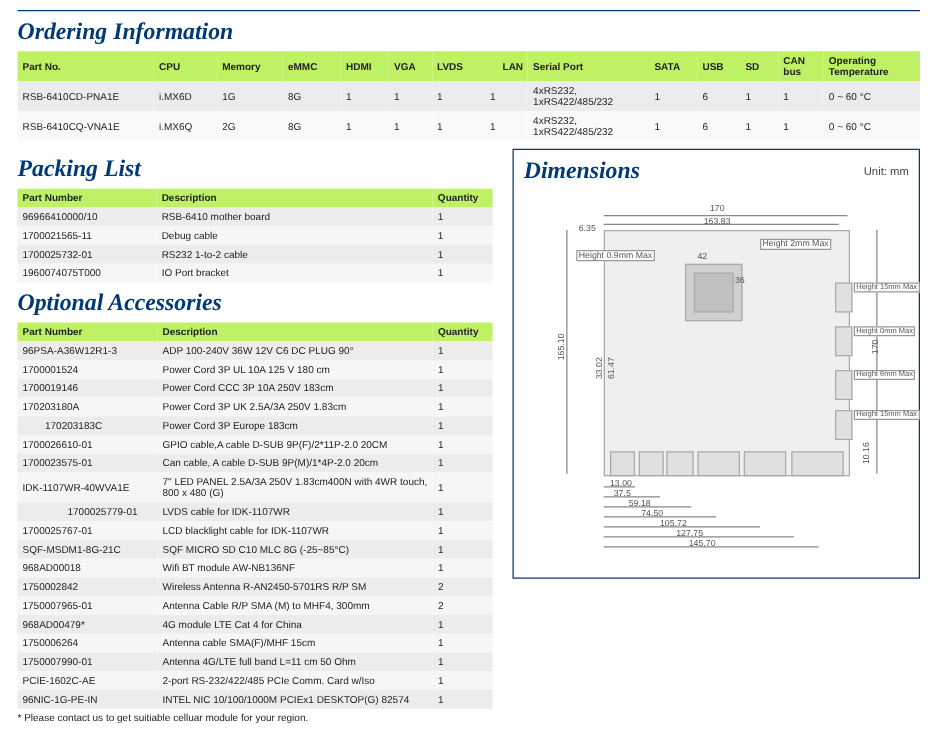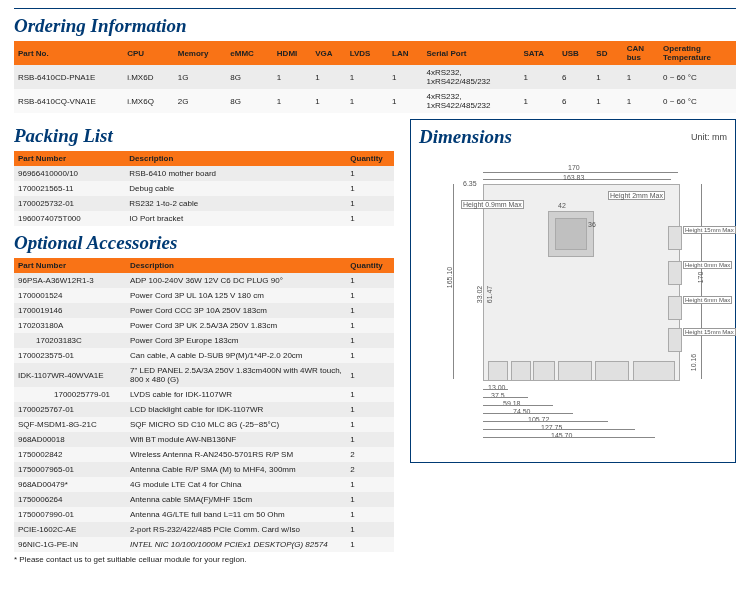--- a/index.html
+++ b/index.html
@@ -1,20 +1,20 @@
 <!DOCTYPE html>
 <html><head>
 <meta charset="utf-8">
 <style>
   body{margin:0;font-family:Arial,Helvetica,sans-serif;background:#fff;color:#222;width:750px;font-size:8px}
   .page{padding:8px 14px 0 14px}
   h2{font-family:Georgia,'Times New Roman',serif;color:#003a74;font-style:italic;font-weight:bold;font-size:19px;margin:6px 0 4px 0;letter-spacing:0}
   .rule{border-top:1px solid #003a74;margin-bottom:2px}
   table{border-collapse:collapse;width:100%}
-  th{background:#f97316;font-weight:bold;text-align:left;padding:3px 4px;font-size:8px;border:0}
+  th{background:#bef264;font-weight:bold;text-align:left;padding:3px 4px;font-size:8px;border:0}
   td{padding:3px 4px;font-size:8px;border:0}
   .ordering tbody tr:nth-child(odd){background:#ececec}
   .ordering tbody tr:nth-child(even){background:#f9f9f9}
   .small-table tbody tr:nth-child(odd){background:#ececec}
   .small-table tbody tr:nth-child(even){background:#f6f6f6}
   .cols{display:flex;gap:16px;align-items:flex-start}
   .left{width:380px}
   .right{flex:1}
   .dim-box{border:1px solid #003a74;padding:6px 8px 8px 8px;height:328px;position:relative}
   .dim-box h2{margin-top:0;display:inline}
@@ -36,21 +36,21 @@
   <table class="ordering">
     <thead>
         <tr id="ord-head">
           <th style="width: 100px;">Part No.</th>
           <th style="width: 42px; margin-left: 48px;">CPU</th>
           <th style="width: 44px;">Memory</th>
           <th style="width: 38px;">eMMC</th>
           <th style="width: 30px;">HDMI</th>
           <th style="width: 26px;">VGA</th>
           <th style="width: 34px;">LVDS</th>
-          <th style="width: 26px;">LAN</th>
+          <th style="width: 26px; text-align: right;">LAN</th>
           <th style="width: 88px;">Serial Port</th>
           <th style="width: 30px;">SATA</th>
           <th style="width: 26px;">USB</th>
           <th style="width: 22px;">SD</th>
           <th style="width: 28px;">CAN bus</th>
           <th style="width: 68px;">Operating Temperature</th>
         </tr>
       </thead>
     <tbody id="ord-body">
         <tr>
@@ -154,20 +154,25 @@
               <td style="white-space: pre-line;">170203180A</td>
               <td style="white-space: pre-line;">Power Cord 3P UK 2.5A/3A 250V 1.83cm</td>
               <td style="white-space: pre-line;">1</td>
             </tr>
             <tr>
               <td style="white-space: pre-line; padding-left: 22px;">170203183C</td>
               <td style="white-space: pre-line;">Power Cord 3P Europe 183cm</td>
               <td style="white-space: pre-line;">1</td>
             </tr>
             <tr>
+              <td style="white-space: pre-line;">1700026610-01</td>
+              <td style="white-space: pre-line;">GPIO cable,A cable D-SUB 9P(F)/2*11P-2.0 20CM</td>
+              <td style="white-space: pre-line;">1</td>
+            </tr>
+            <tr>
               <td style="white-space: pre-line;">1700023575-01</td>
               <td style="white-space: pre-line;">Can cable, A cable D-SUB 9P(M)/1*4P-2.0 20cm</td>
               <td style="white-space: pre-line;">1</td>
             </tr>
             <tr>
               <td style="white-space: pre-line;">IDK-1107WR-40WVA1E</td>
               <td style="white-space: pre-line;">7" LED PANEL 2.5A/3A 250V 1.83cm400N with 4WR touch, 800 x 480 (G)</td>
               <td style="white-space: pre-line;">1</td>
             </tr>
             <tr>
@@ -215,21 +220,21 @@
               <td style="white-space: pre-line;">Antenna 4G/LTE full band L=11 cm 50 Ohm</td>
               <td style="white-space: pre-line;">1</td>
             </tr>
             <tr>
               <td style="white-space: pre-line;">PCIE-1602C-AE</td>
               <td style="white-space: pre-line;">2-port RS-232/422/485 PCIe Comm. Card w/Iso</td>
               <td style="white-space: pre-line;">1</td>
             </tr>
             <tr>
               <td style="white-space: pre-line;">96NIC-1G-PE-IN</td>
-              <td style="white-space: pre-line; font-style: italic;">INTEL NIC 10/100/1000M PCIEx1 DESKTOP(G) 82574</td>
+              <td style="white-space: pre-line;">INTEL NIC 10/100/1000M PCIEx1 DESKTOP(G) 82574</td>
               <td style="white-space: pre-line;">1</td>
             </tr>
           </tbody>
       </table>
       <div class="note">* Please contact us to get suitiable celluar module for your region.</div>
     </div>
 
     <div class="right">
       <div class="dim-box">
         <h2>Dimensions</h2>

